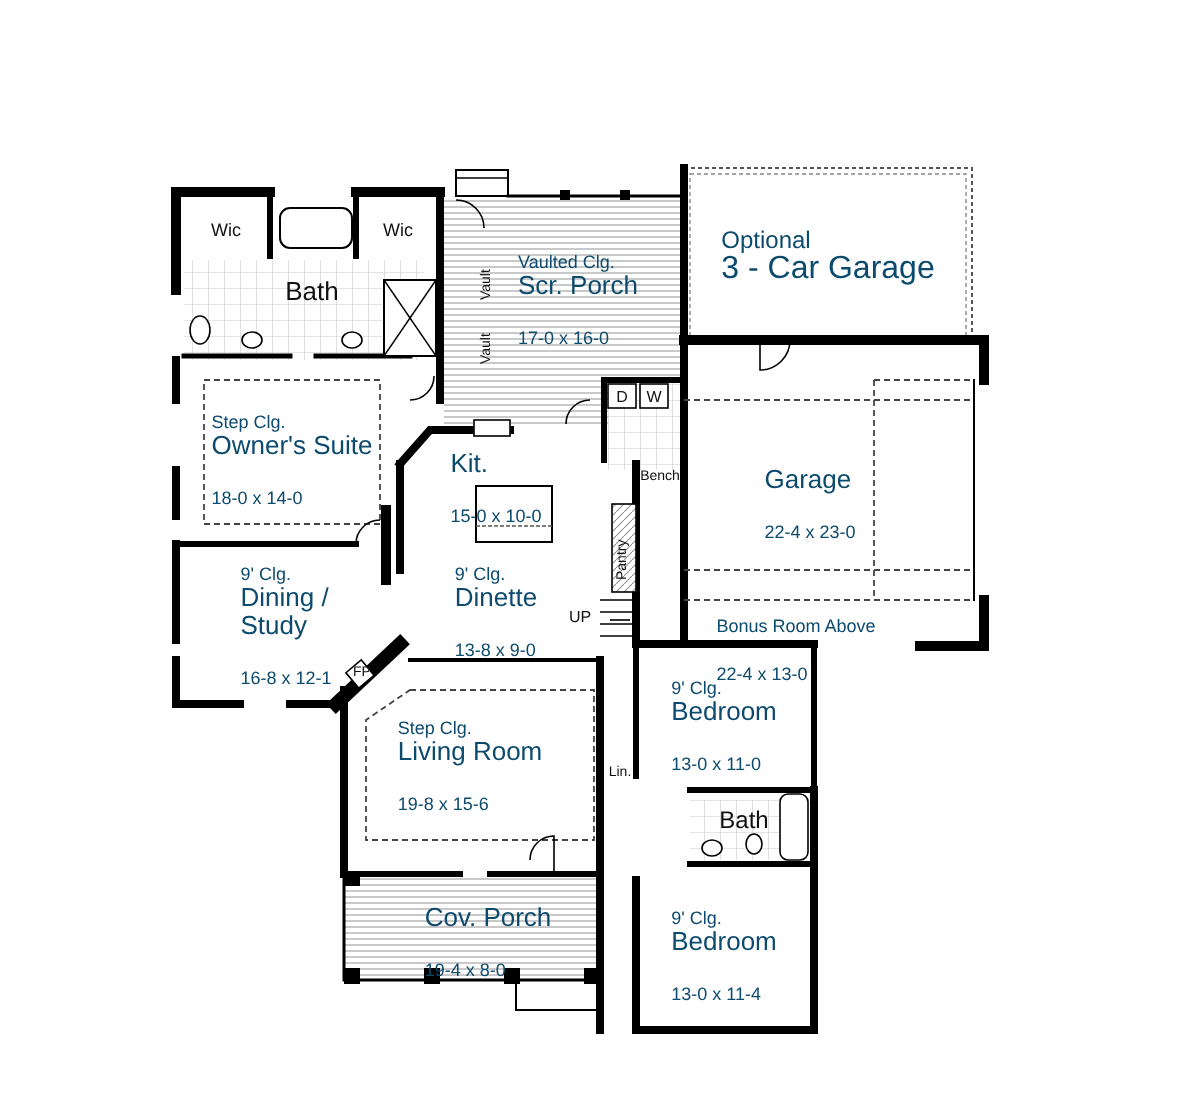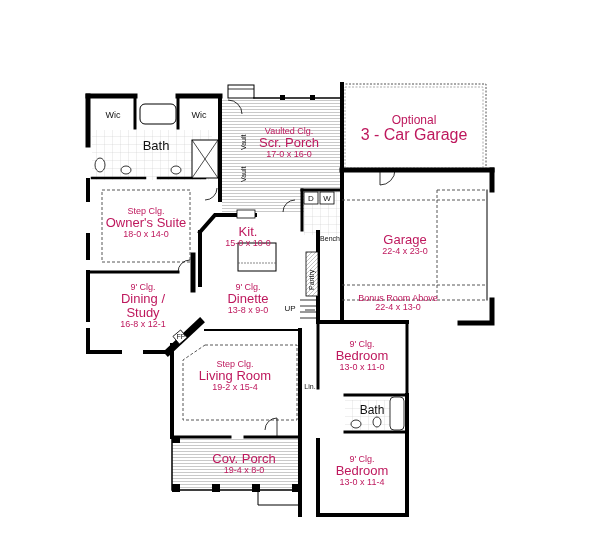--- a/index.html
+++ b/index.html
@@ -1,21 +1,21 @@
 <!DOCTYPE html>
 <html><head>
   <meta charset="utf-8">
   <style>
     html, body { margin: 0; padding: 0; background: #ffffff; }
     body { width: 600px; height: 558px; position: relative; overflow: hidden; font-family: "Liberation Sans", sans-serif; }
     #plan { position: absolute; left: 0; top: 0; width: 600px; height: 558px; }
-    .lbl { position: absolute; text-align: center; color: #be185d; font-family: "Liberation Sans", sans-serif; line-height: 1.05; white-space: nowrap; transform: translateX(-50%); }
+    .lbl { position: absolute; text-align: left; color: #0c4a6e; font-family: "Liberation Sans", sans-serif; line-height: 1.05; white-space: nowrap; transform: translateX(-50%); }
     .lbl .note { font-size: 9px; display: block; }
     .lbl .name { font-size: 13px; display: block; }
-    .lbl .dim { font-size: 9px; display: block; }
+    .lbl .dim { font-size: 9px; display: block; margin-top: 15px; }
     .small { position: absolute; font-size: 8px; color: #111; font-family: "Liberation Sans", sans-serif; transform: translateX(-50%); white-space: nowrap; }
     .vert { position: absolute; font-size: 7px; color: #111; font-family: "Liberation Sans", sans-serif; transform-origin: left top; white-space: nowrap; }
   </style>
 </head>
 <body>
 
 <svg id="plan" viewBox="0 0 600 558" xmlns="http://www.w3.org/2000/svg">
   <defs>
     <pattern id="hlines" width="4" height="3" patternUnits="userSpaceOnUse">
       <rect width="4" height="3" fill="#fff"></rect>
@@ -237,21 +237,21 @@
   <span class="name">Bedroom</span>
   <span class="dim">13-0 x 11-0</span>
 </div>
 
 <div class="small" style="left:310px; top:383px; font-size:7px;">Lin.</div>
 <div class="small" style="left:372px; top:403px; font-size:12px;">Bath</div>
 
 <div class="lbl" style="left:235px; top:360px;">
   <span class="note">Step Clg.</span>
   <span class="name">Living Room</span>
-  <span class="dim">19-2 x 15-4</span>
+  <span class="dim">19-8 x 15-6</span>
 </div>
 
 <div class="lbl" style="left:244px; top:452px;">
   <span class="name">Cov. Porch</span>
   <span class="dim">19-4 x 8-0</span>
 </div>
 
 <div class="lbl" style="left:362px; top:455px;">
   <span class="note">9' Clg.</span>
   <span class="name">Bedroom</span>

